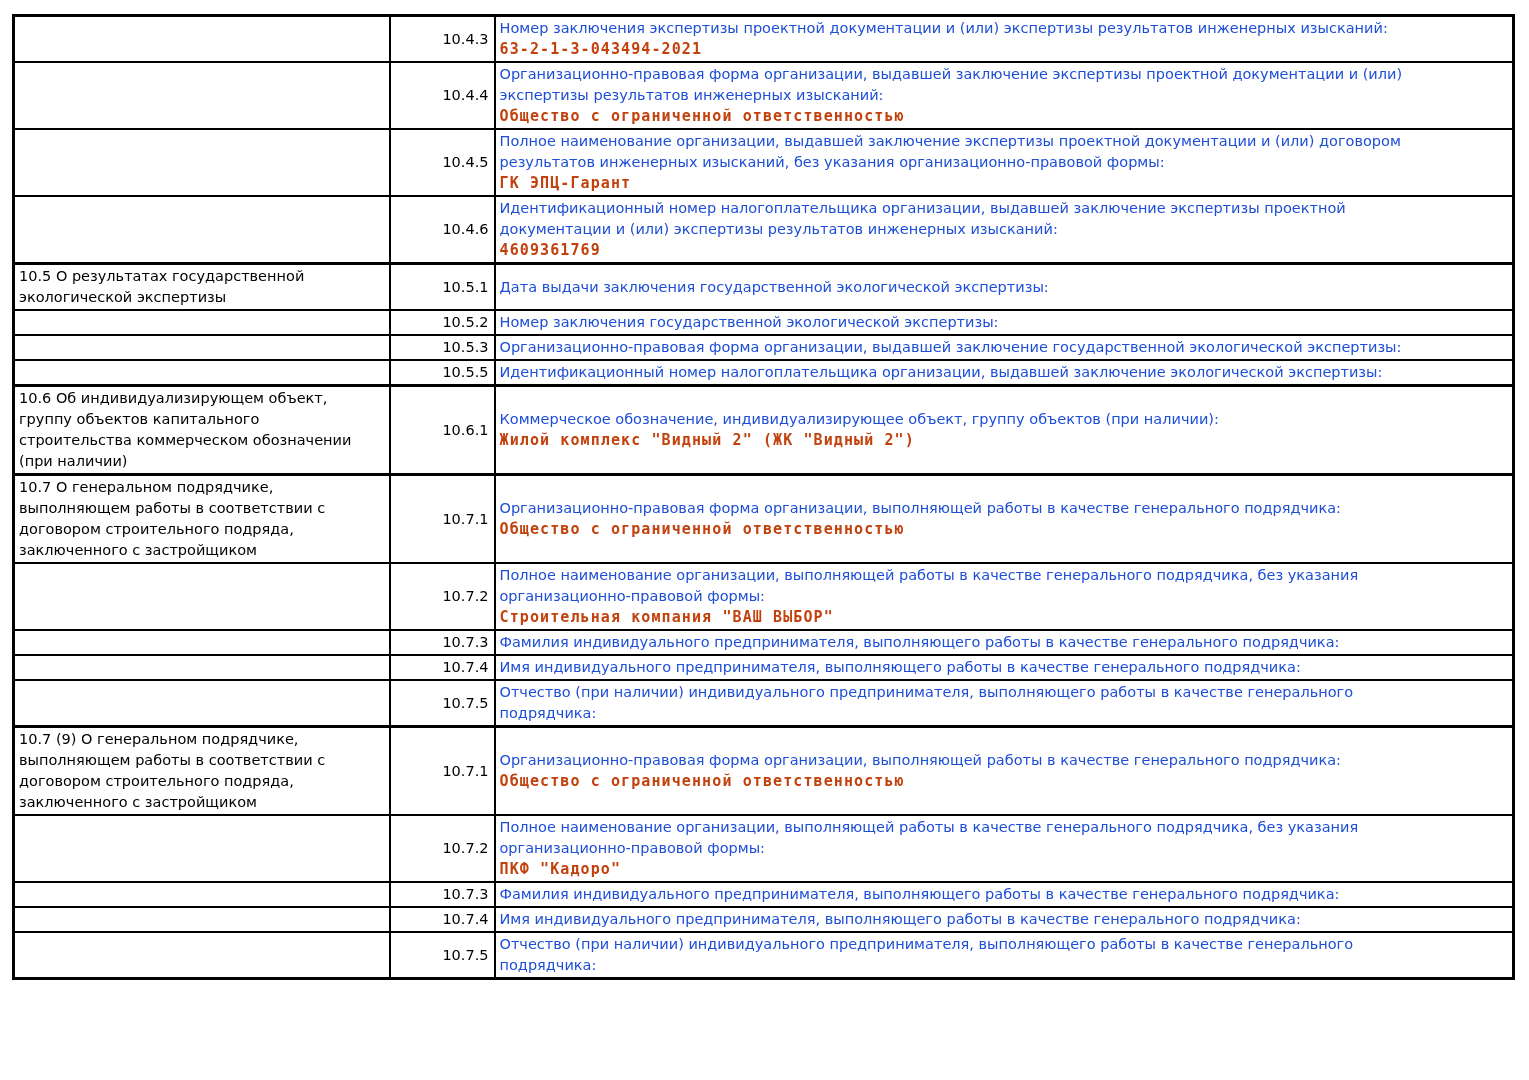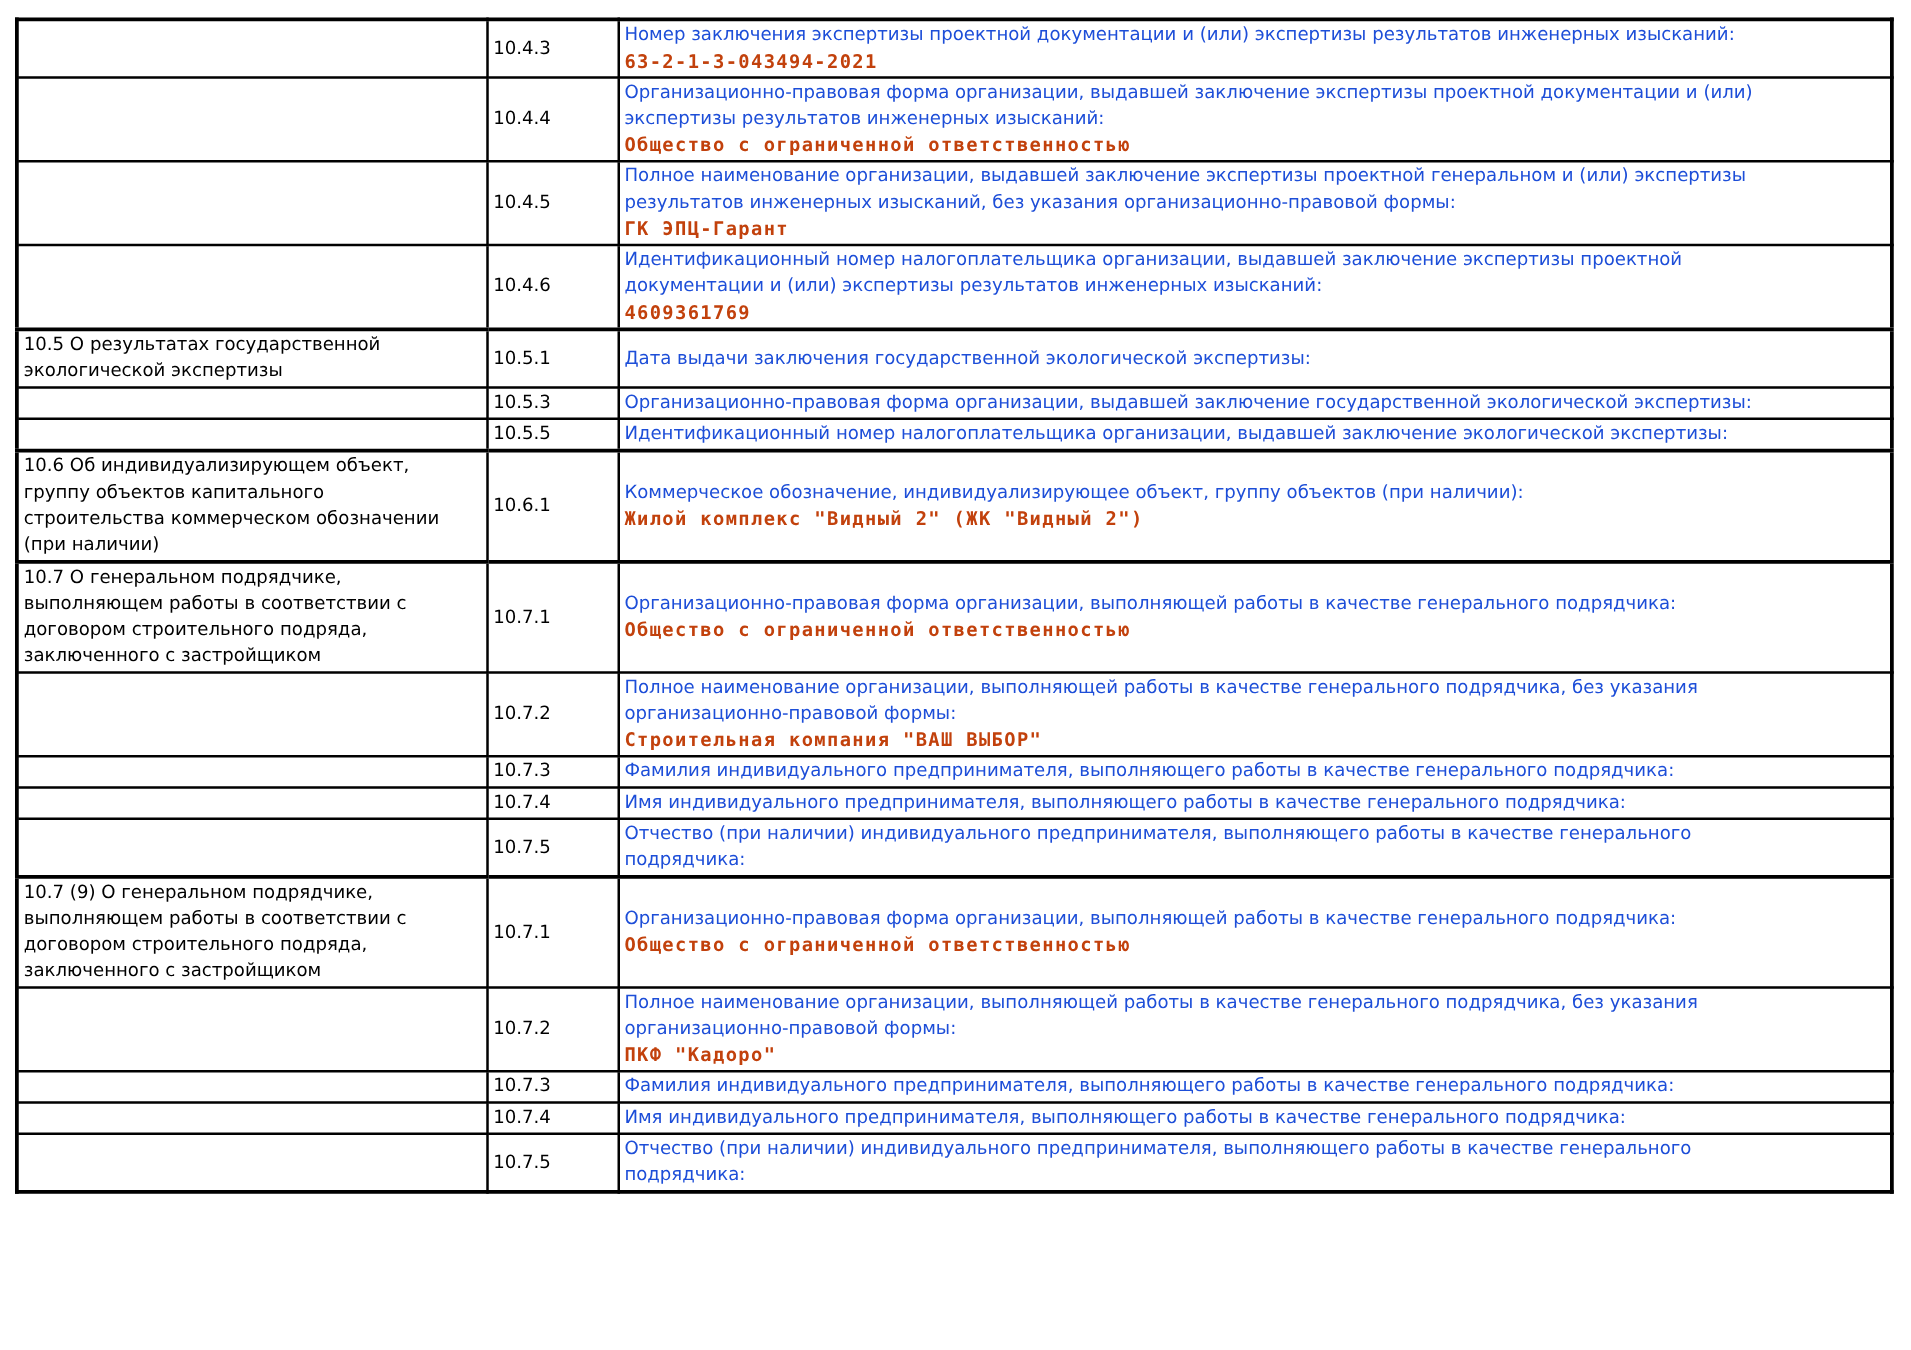--- a/index.html
+++ b/index.html
@@ -37,20 +37,21 @@
     overflow: hidden;
   }
   td.sec {
     vertical-align: top;
     white-space: pre-line;
     padding-left: 4px;
     padding-right: 4px;
   }
   td.num {
     padding-left: 6px;
+    text-align: right;
   }
   td.content {
     padding-left: 5px;
     padding-right: 8px;
   }
   .label {
     white-space: pre-line;
     color: #1d4ed8;
   }
   .value {
@@ -92,40 +93,48 @@
     <td class="content">
       <div class="label">Организационно-правовая форма организации, выдавшей заключение экспертизы проектной документации и (или)
 экспертизы результатов инженерных изысканий:</div>
       <div class="value">Общество с ограниченной ответственностью</div>
     </td>
   </tr>
         <tr>
     <td class="sec"></td>
     <td class="num">10.4.5</td>
     <td class="content">
-      <div class="label">Полное наименование организации, выдавшей заключение экспертизы проектной генеральном и (или) экспертизы
+      <div class="label">Полное наименование организации, выдавшей заключение экспертизы проектной документации и (или) договором
 результатов инженерных изысканий, без указания организационно-правовой формы:</div>
       <div class="value">ГК ЭПЦ-Гарант</div>
     </td>
   </tr>
         <tr>
     <td class="sec"></td>
     <td class="num">10.4.6</td>
     <td class="content">
       <div class="label">Идентификационный номер налогоплательщика организации, выдавшей заключение экспертизы проектной
 документации и (или) экспертизы результатов инженерных изысканий:</div>
       <div class="value">4609361769</div>
     </td>
   </tr>
         <tr class="section-start">
     <td class="sec">10.5 О результатах государственной
 экологической экспертизы</td>
     <td class="num">10.5.1</td>
     <td class="content">
       <div class="label">Дата выдачи заключения государственной экологической экспертизы:</div>
+
+    </td>
+  </tr>
+        <tr>
+    <td class="sec"></td>
+    <td class="num">10.5.2</td>
+    <td class="content">
+      <div class="label">Номер заключения государственной экологической экспертизы:</div>
 
     </td>
   </tr>
         <tr>
     <td class="sec"></td>
     <td class="num">10.5.3</td>
     <td class="content">
       <div class="label">Организационно-правовая форма организации, выдавшей заключение государственной экологической экспертизы:</div>
 
     </td>

